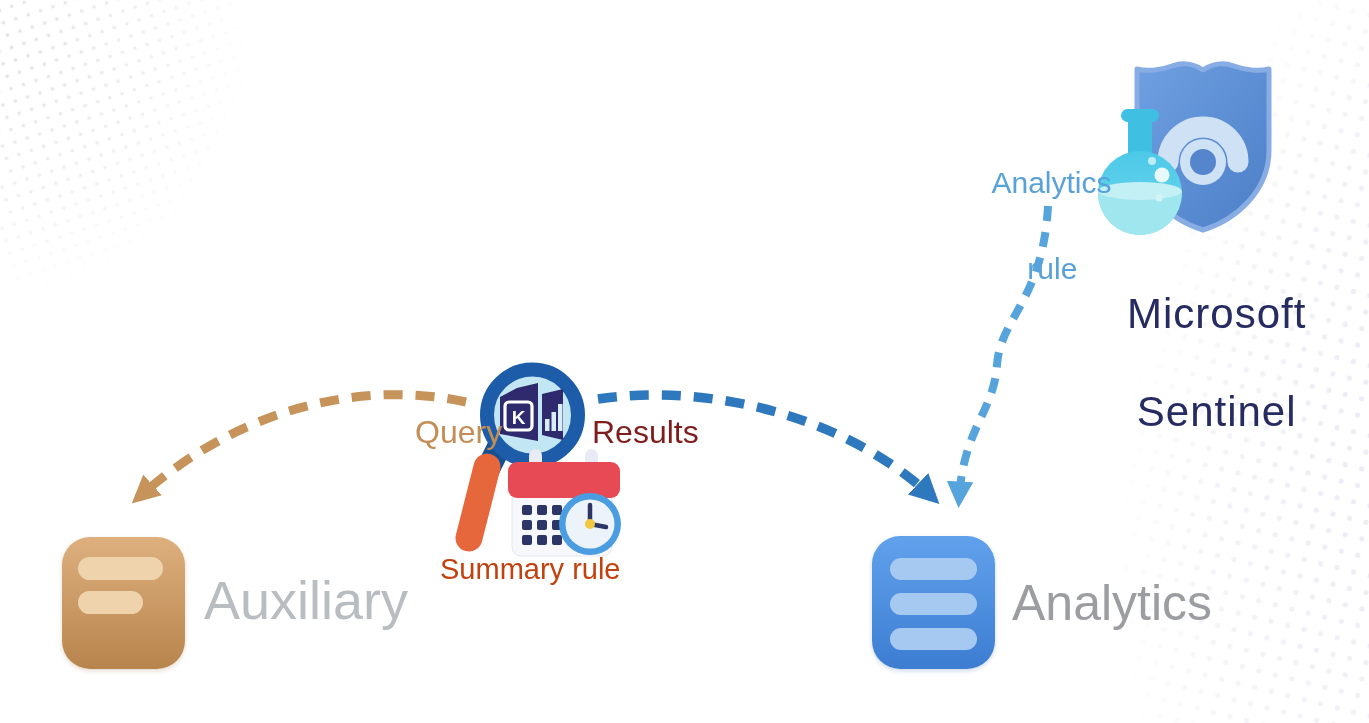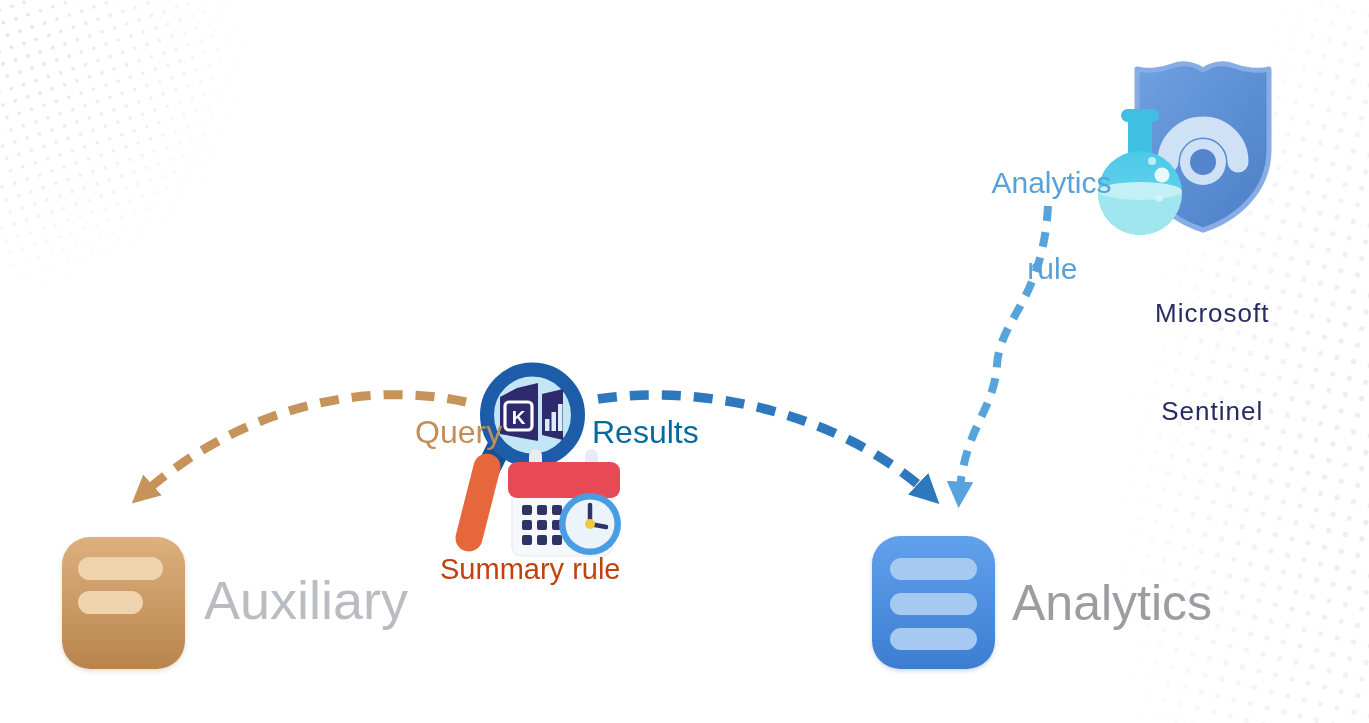--- a/index.html
+++ b/index.html
@@ -29,24 +29,24 @@
   }
 
   
   .lbl{white-space:pre;line-height:1;}
   .analytics-rule-label{
     left:968px;top:118px;width:152px;text-align:center;
     color:#58a1d9;font-size:30px;font-weight:300;line-height:43px;
   }
   .sentinel-title{
     left:1093px;top:240px;width:222px;text-align:center;
-    color:#262b62;font-size:26px;font-weight:400;letter-spacing:1px;line-height:49px;
+    color:#262b62;font-size:42px;font-weight:400;letter-spacing:1px;line-height:49px;
   }
   .query-label{left:372px;top:416px;color:#c28e56;font-size:32px;font-weight:300;margin-left:43px;}
-  .results-label{left:592px;top:416px;color:#0369a1;font-size:32px;font-weight:300;}
+  .results-label{left:592px;top:416px;color:#7f1d1d;font-size:32px;font-weight:300;}
   .summary-label{left:440px;top:555px;width:204px;color:#c2410c;font-size:29px;font-weight:400;}
   .auxiliary-label{left:204px;top:573px;color:#b9bcc1;font-size:54px;font-weight:400;}
   .analytics-label{left:1012px;top:578px;color:#9b9da0;font-size:50px;font-weight:300;}
 
   
   .tile{border-radius:28px;}
   .tile-auxiliary{
     left:62px;top:537px;width:123px;height:132px;
     background:linear-gradient(#ddb07e,#b8844d);
     box-shadow:0 2px 4px rgba(150,110,60,.25);

